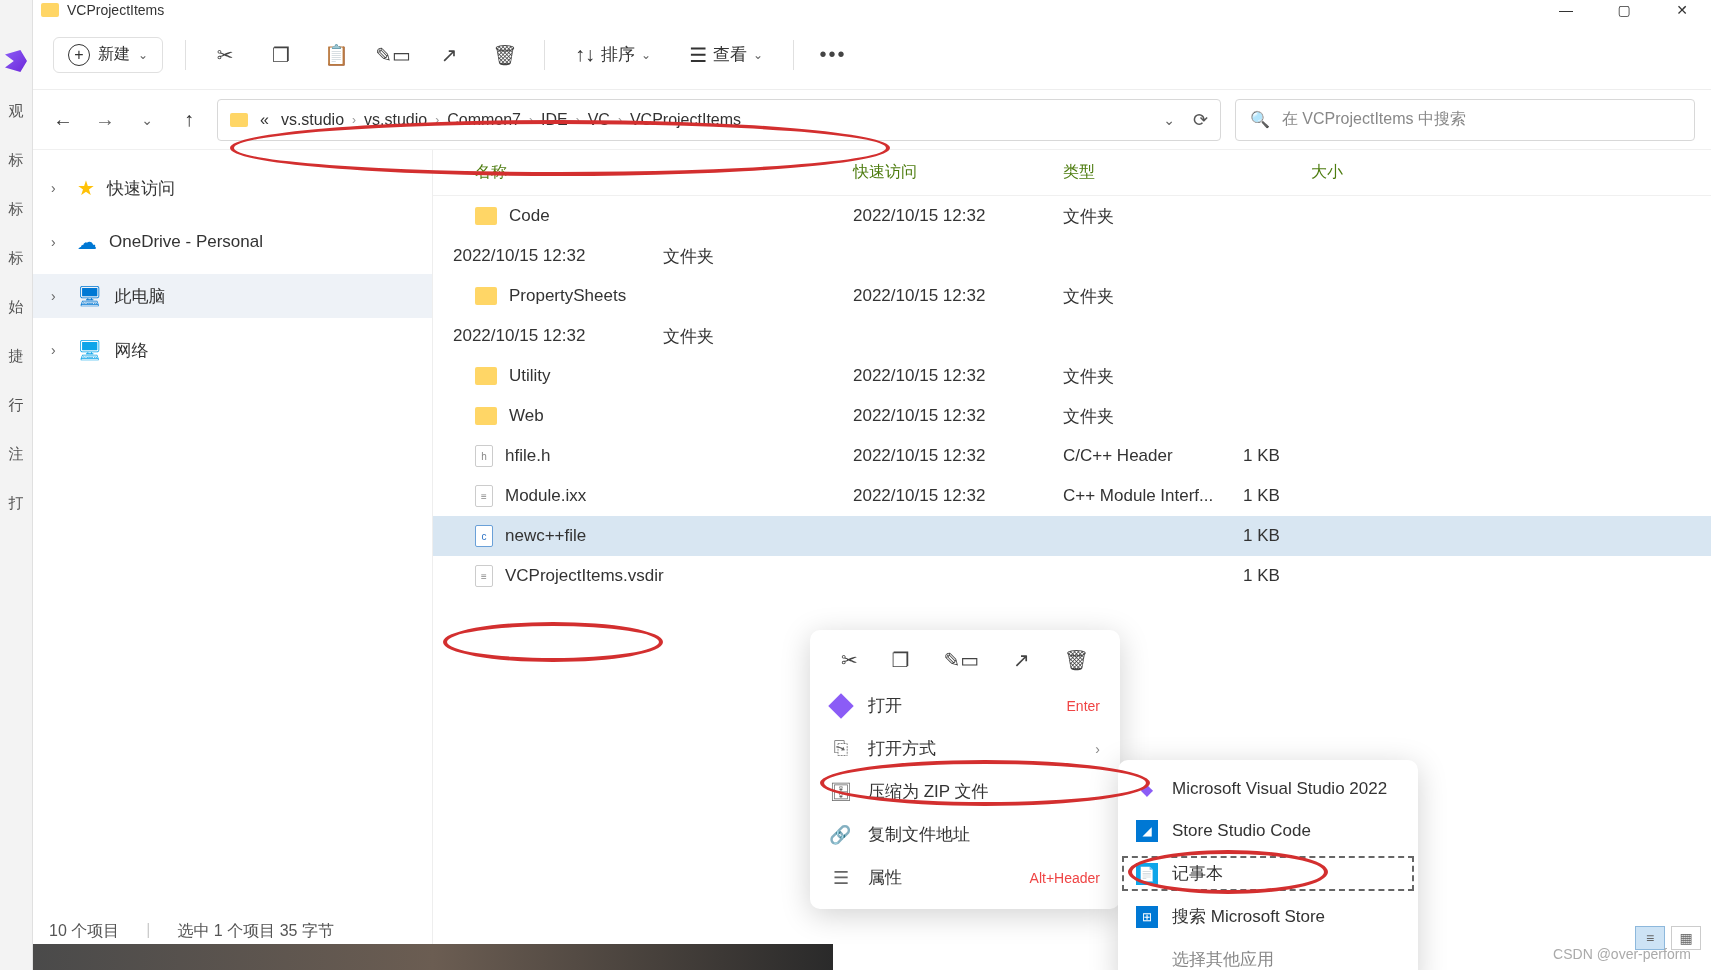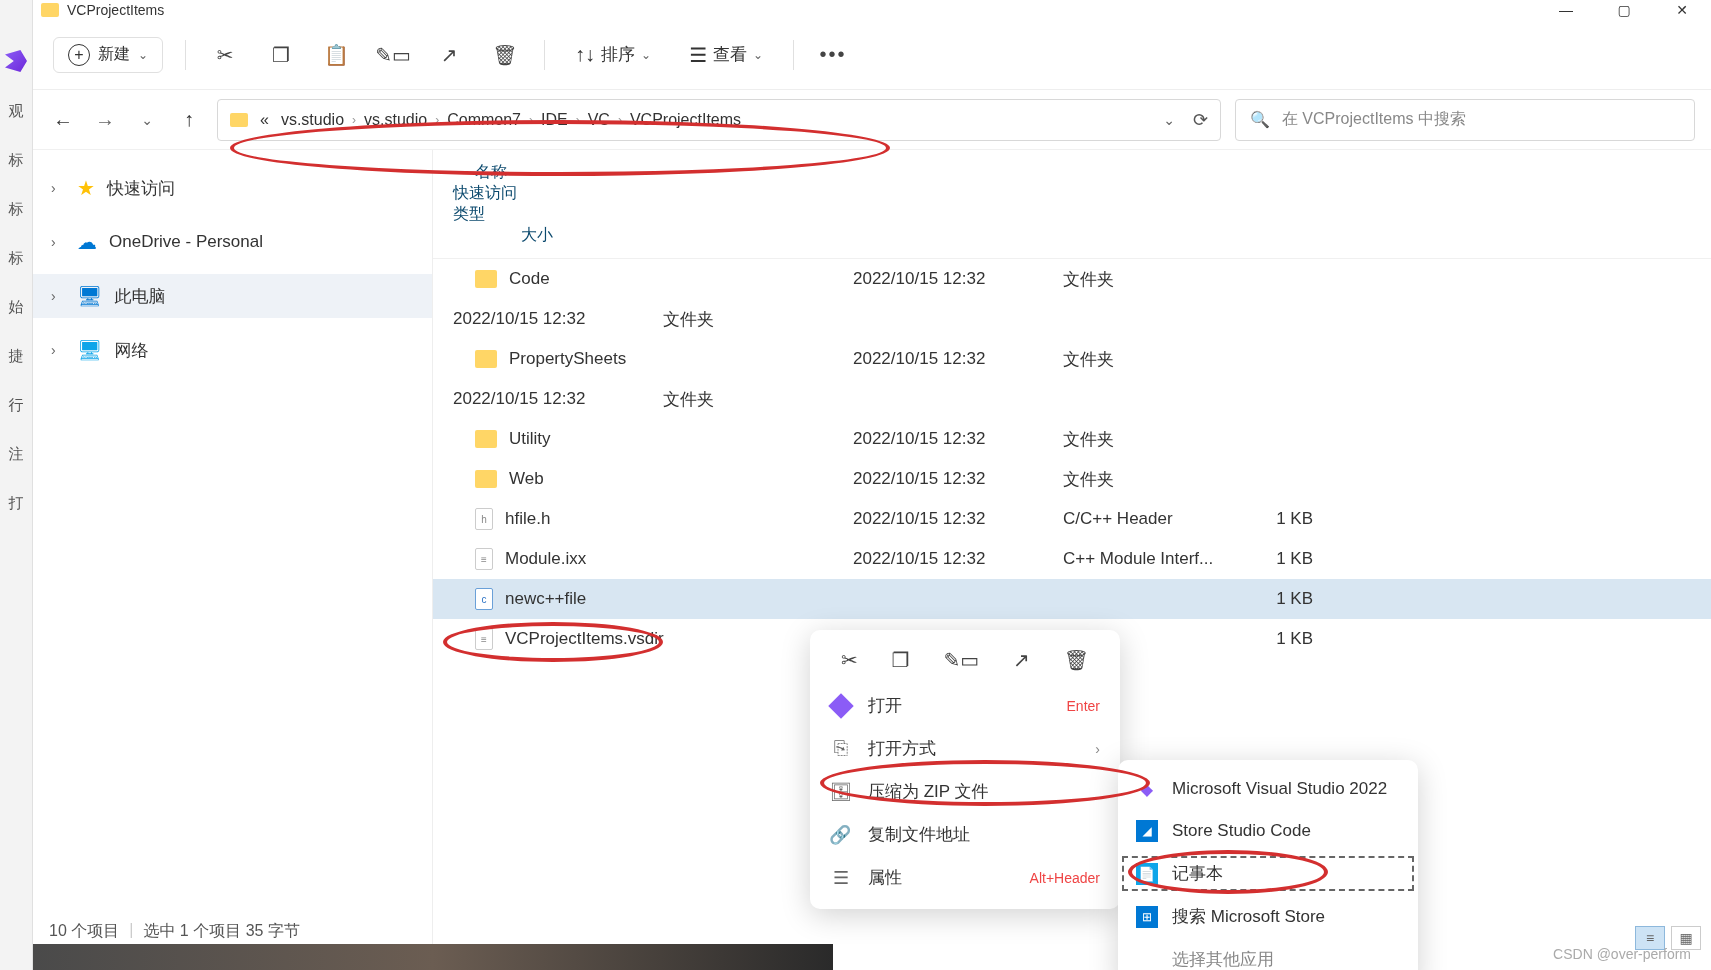--- a/index.html
+++ b/index.html
@@ -42,34 +42,34 @@
     .nav-pane { width: 400px; border-right: 1px solid #eee; padding-top: 16px; }
     .nav-item { display: flex; align-items: center; gap: 12px; padding: 10px 18px; font-size: 17px; }
     .nav-item.sel { background: #eef2f7; }
     .nav-item .exp { color: #666; font-size: 14px; width: 14px; }
     .star-ico { color: #ffc107; font-size: 20px; }
     .cloud-ico { color: #0078d4; font-size: 20px; }
     .pc-ico { color: #0078d4; font-size: 20px; }
     .net-ico { color: #0ea5e9; font-size: 20px; }
     
     .file-pane { flex: 1; display: flex; flex-direction: column; position: relative; }
-    .headers { display: flex; padding: 12px 20px; border-bottom: 1px solid #f0f0f0; font-size: 16px; color: #0c4a6e; flex-direction: column; }
+    .headers { display: flex; padding: 12px 20px; border-bottom: 1px solid #f0f0f0; font-size: 16px; color: #4d7c0f; }
     .col-name { width: 400px; padding-left: 22px; }
     .col-date { width: 210px; }
     .col-type { width: 180px; }
     .col-size { width: 100px; text-align: right; }
     
     .file-row { display: flex; align-items: center; padding: 8px 20px; font-size: 17px; min-height: 40px; }
     .file-row.sel { background: #d8e6f2; }
     .file-row .col-name { display: flex; align-items: center; gap: 12px; }
     .folder-ico { width: 22px; height: 18px; background: #ffd666; border-radius: 2px; }
     .file-ico { width: 18px; height: 22px; background: #fff; border: 1px solid #ccc; border-radius: 2px; display: flex; align-items: center; justify-content: center; font-size: 10px; color: #888; }
-    .file-row .col-size { text-align: right; padding-right: 30px; }
-    
-    .status-bar { position: absolute; bottom: 28px; left: 16px; font-size: 16px; color: #555; display: flex; gap: 10px; }
+    .file-row .col-size { text-align: left; padding-right: 30px; }
+    
+    .status-bar { position: absolute; bottom: 28px; left: 16px; font-size: 16px; color: #555; display: flex; gap: 27px; }
     .status-bar .sb-sep { color: #ccc; }
     .status-icons { position: absolute; right: 10px; bottom: 20px; display: flex; gap: 6px; }
     .si { width: 30px; height: 24px; border: 1px solid #ccc; display: flex; align-items: center; justify-content: center; font-size: 14px; color: #666; }
     .si.act { background: #cde3f5; border-color: #8db8dc; }
     
     .ctx-menu { position: absolute; left: 810px; top: 630px; width: 310px; background: #fff; border-radius: 10px; box-shadow: 0 6px 30px rgba(0,0,0,0.18); padding: 10px 0; }
     .ctx-icons { display: flex; justify-content: space-around; padding: 8px 14px 12px; }
     .ctx-icons .ci { font-size: 20px; color: #444; }
     .ctx-item { display: flex; align-items: center; padding: 10px 20px; gap: 16px; font-size: 17px; color: #333; }
     .ctx-item .ci-ico { width: 22px; font-size: 18px; color: #666; display: flex; justify-content: center; }

